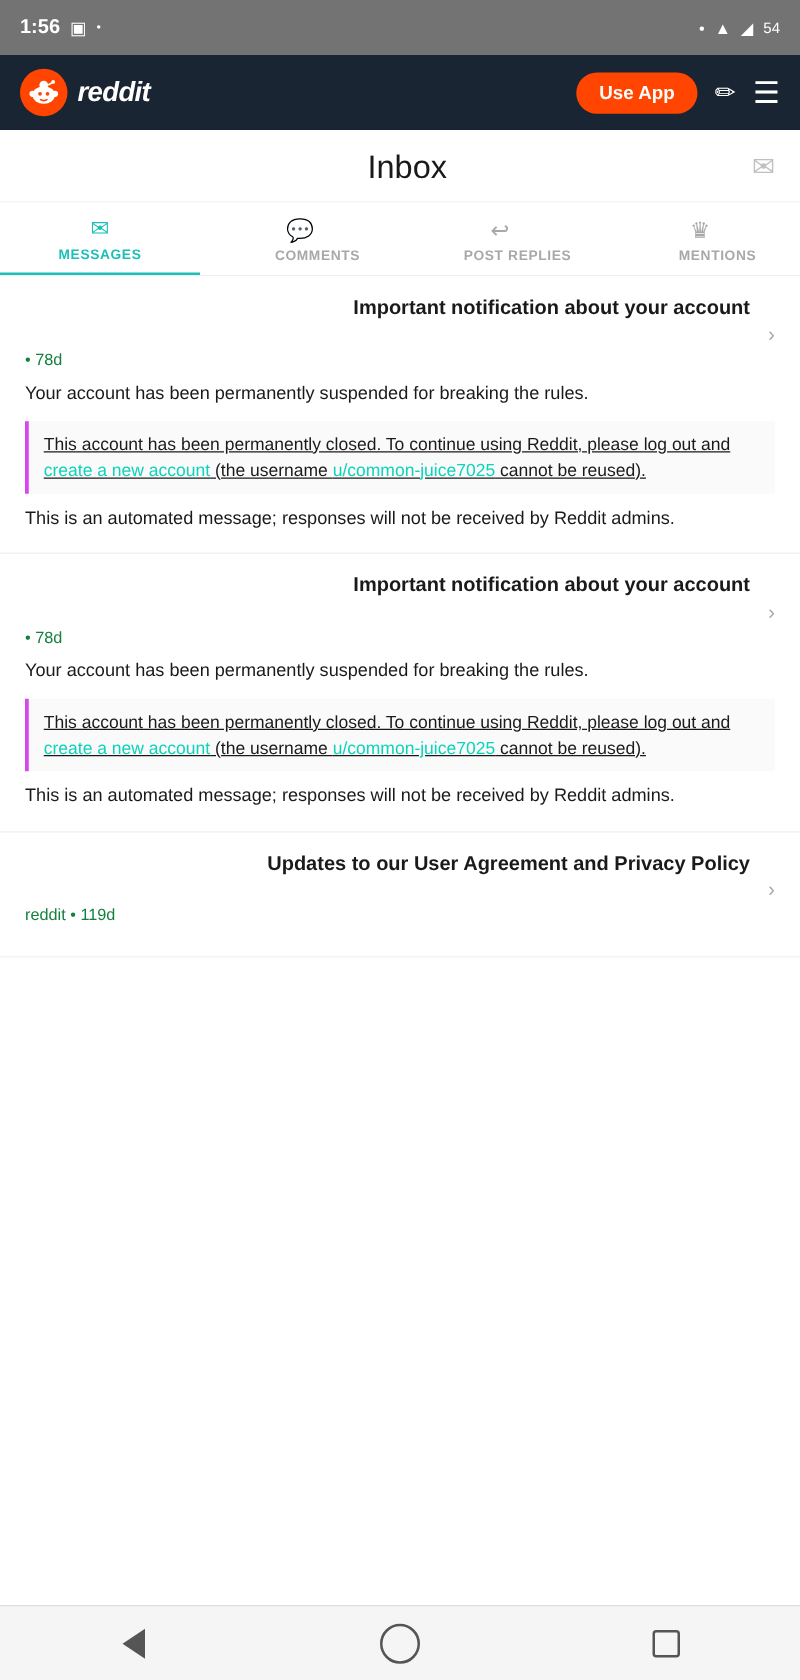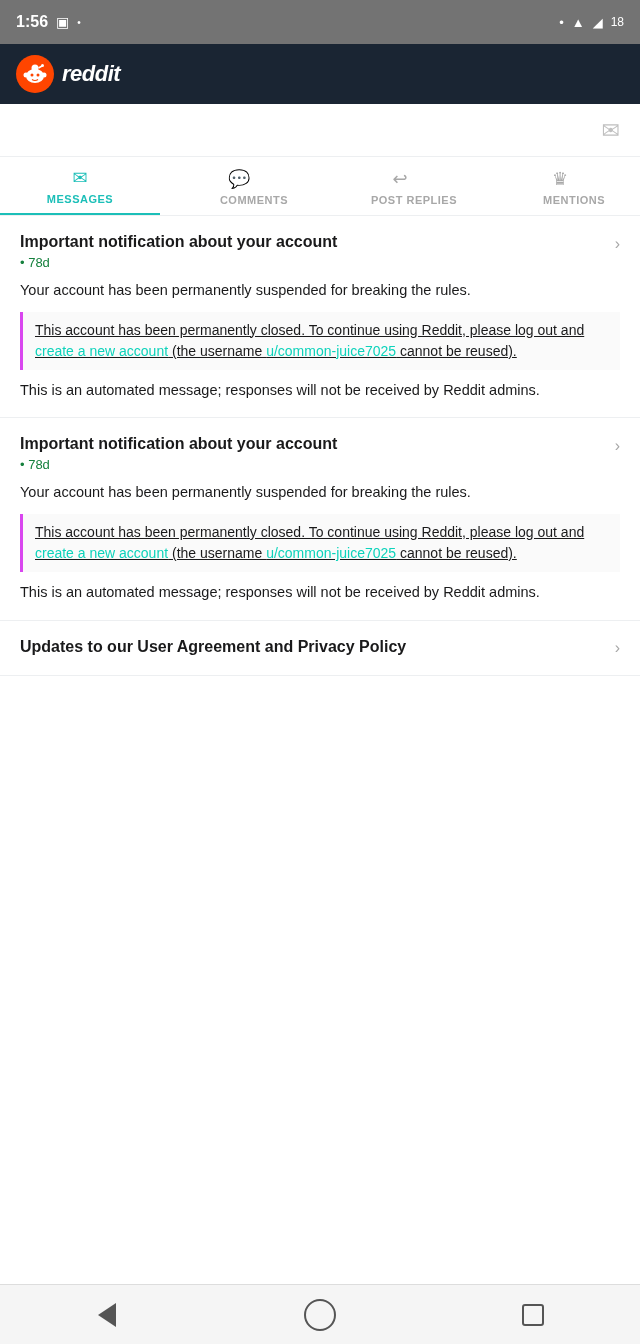--- a/index.html
+++ b/index.html
@@ -167,20 +167,21 @@
     .message-item {
       padding: 16px 20px 16px;
       border-bottom: 1px solid #edeff1;
       position: relative;
     }
     .message-header {
       display: flex;
       align-items: flex-end;
       justify-content: space-between;
       margin-bottom: 2px;
+      flex-direction: column;
     }
     .message-title {
       font-size: 16px;
       font-weight: 700;
       color: #1a1a1b;
       flex: 1;
       padding-right: 20px;
       line-height: 1.3;
     }
     .message-arrow {
@@ -272,21 +273,21 @@
 <div class="status-bar">
   <div class="status-left">
     <span class="status-time">1:56</span>
     <span style="font-size:14px;">▣</span>
     <span style="font-size:10px;">•</span>
   </div>
   <div class="status-icons">
     <span>•</span>
     <span>▲</span>
     <span>◢</span>
-    <span style="font-size:12px;">18</span>
+    <span style="font-size:12px;">54</span>
   </div>
 </div>
 
 <div class="top-nav">
   <div class="reddit-logo">
     <div class="reddit-logo-icon">
 
       <svg width="26" height="26" viewBox="0 0 26 26" fill="white">
         <ellipse cx="13" cy="15" rx="9" ry="7" fill="white"></ellipse>
         <circle cx="10" cy="14" r="1.5" fill="#ff4500"></circle>
@@ -294,24 +295,30 @@
         <path d="M10 18.5 Q13 20.5 16 18.5" stroke="#ff4500" stroke-width="1.2" fill="none"></path>
         <circle cx="13" cy="7" r="3.5" fill="white"></circle>
         <line x1="16.5" y1="7" x2="20" y2="5" stroke="white" stroke-width="1.5"></line>
         <circle cx="20.5" cy="4.5" r="1.5" fill="white"></circle>
         <ellipse cx="4" cy="14" rx="2.5" ry="2.5" fill="white"></ellipse>
         <ellipse cx="22" cy="14" rx="2.5" ry="2.5" fill="white"></ellipse>
       </svg>
     </div>
     <span class="reddit-logo-text"><span>reddit</span></span>
   </div>
+  <div class="nav-right">
+    <button class="use-app-btn">Use App</button>
+    <span class="nav-icon">✏</span>
+    <span class="nav-icon" style="font-size:24px;">☰</span>
+  </div>
 </div>
 
 <div class="inbox-header">
   <div style="width:30px;"></div>
+  <h1 class="inbox-title">Inbox</h1>
   <span class="inbox-mail-icon">✉</span>
 </div>
 
 <div class="tabs">
   <div class="tab active">
     <span class="tab-icon">✉</span>
     <span class="tab-label">MESSAGES</span>
   </div>
   <div class="tab">
     <span class="tab-icon">💬</span>
@@ -361,20 +368,25 @@
       </p>
     </div>
     <div class="message-footer">This is an automated message; responses will not be received by Reddit admins.</div>
   </div>
 
   <div class="message-item">
     <div class="message-header">
       <span class="message-title">Updates to our User Agreement and Privacy Policy</span>
       <span class="message-arrow">›</span>
     </div>
+    <div class="message-meta">
+      <span>reddit</span>
+      <span> </span>
+      <span>• 119d</span>
+    </div>
   </div>
 
 </div>
 
 <div style="height:80px;"></div>
 
 <div class="bottom-nav">
   <div class="bottom-nav-btn">
     <div class="back-triangle"></div>
   </div>

